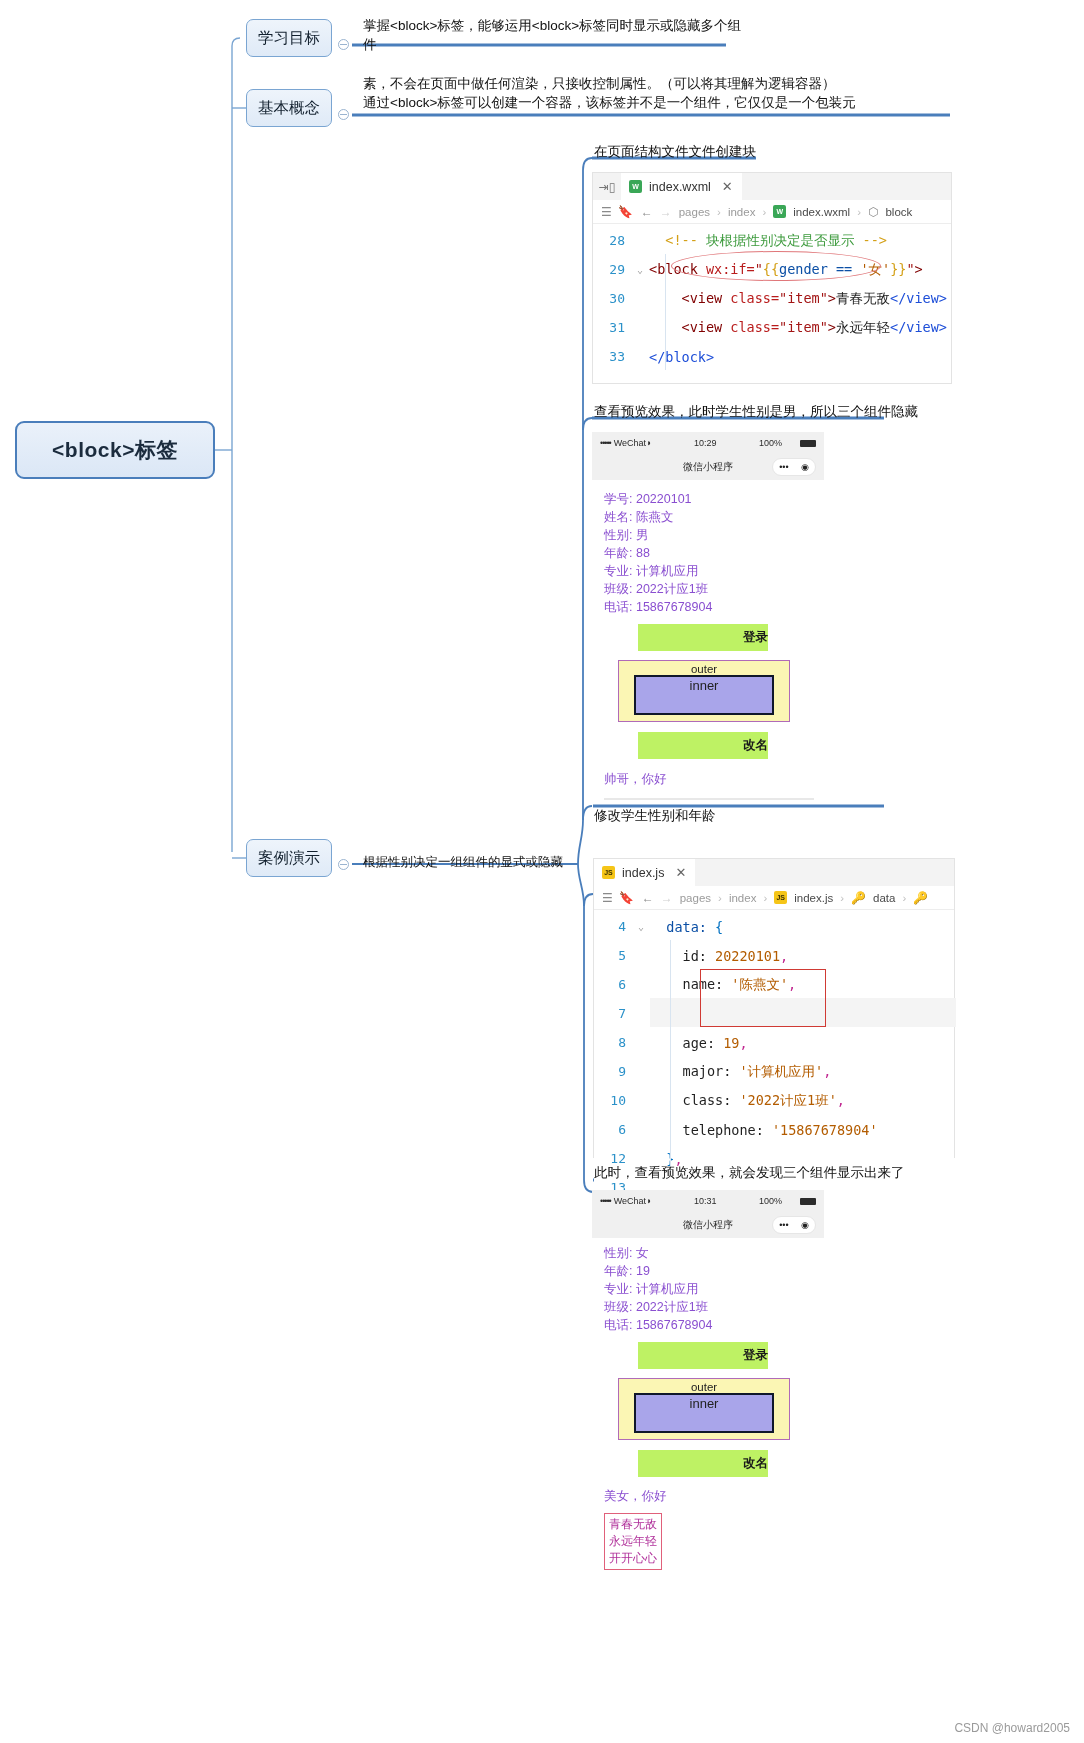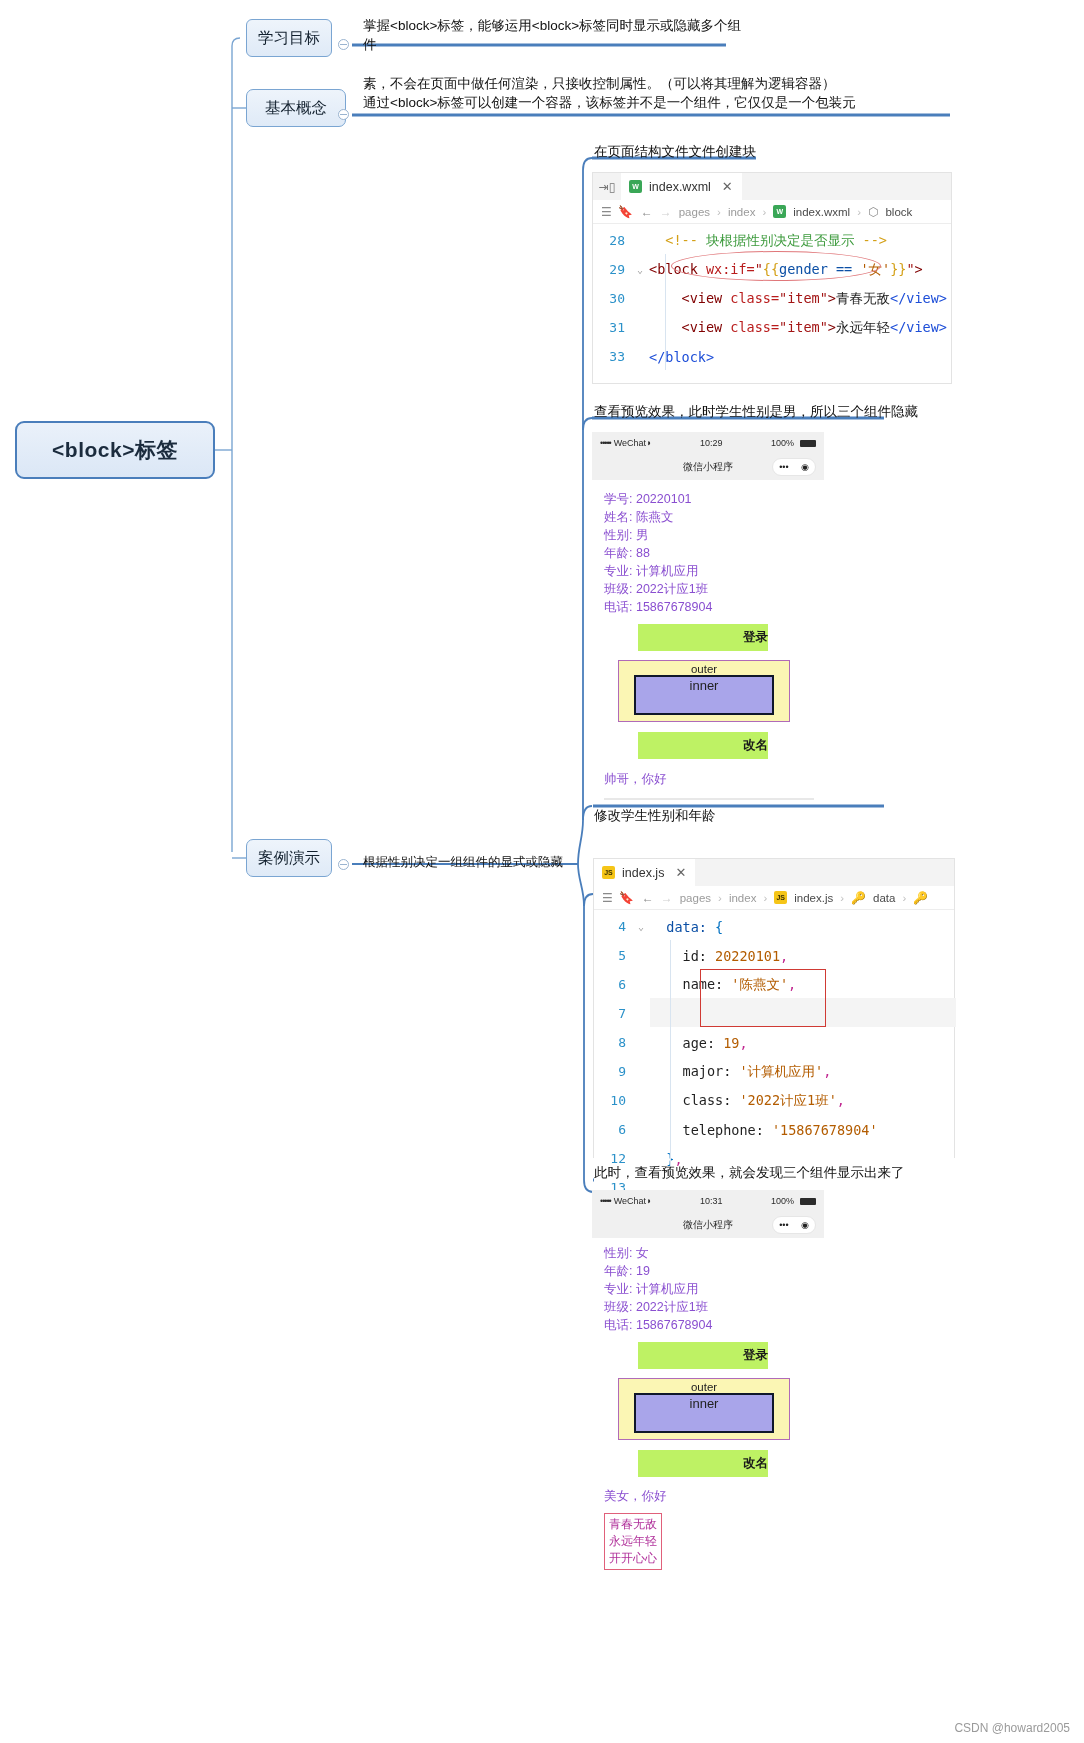--- a/index.html
+++ b/index.html
@@ -23,22 +23,22 @@
     display:flex; align-items:center; justify-content:center;
     font-size:21px; font-weight:bold; color:#1b2b3d; letter-spacing:.5px;
   }
   
   .branch-node{
     border:1.6px solid #7aa5d2; border-radius:7px;
     background:linear-gradient(180deg,#eef4fb 0%,#dfeaf7 100%);
     display:flex; align-items:center; justify-content:center;
     font-size:15.5px; color:#12202e; padding:0 10px;
   }
-  .n-goal  { left:246px; top:19px;   width:86px; height:38px;border-radius:6px; }
-  .n-basic { left:246px; top:89px;   width:100px; height:38px; }
+  .n-goal  { left:246px; top:19px;   width:86px; height:38px; }
+  .n-basic { left:246px; top:89px;   width:86px; height:38px; }
   .n-demo  { left:246px; top:839px;  width:86px; height:38px; }
 
   
   .knob{
     width:11px; height:11px; border-radius:50%;
     border:1.3px solid #9ab4d0; background:#fff;
   }
   .knob:before{
     content:""; display:block; width:7px; height:1.3px;
     background:#9ab4d0; margin:4.2px auto 0;
@@ -94,21 +94,21 @@
   .ph-status{ height:22px; background:#f0f0f0; display:flex; align-items:center;
     font-size:9px; color:#2b2b2b; padding:0 8px; }
   .ph-dots{ letter-spacing:-1px; font-size:9px; }
   .ph-nav{ height:26px; background:#f0f0f0; display:flex; align-items:center;
     justify-content:center; font-size:10px; color:#2b2b2b; position:relative; }
   .capsule{
     position:absolute; right:8px; top:4px; width:44px; height:18px; border-radius:9px;
     background:#fff; border:1px solid #e6e6e6; display:flex; align-items:center;
     justify-content:space-around; font-size:9px; color:#222;
   }
-  .batt{ display:inline-flex; align-items:center; gap:6px; }
+  .batt{ display:inline-flex; align-items:center; gap:18px; }
   .batt i{ display:inline-block; width:16px; height:7px; background:#2b2b2b; border-radius:1px; }
   .info-row{ font-size:12.5px; color:#8a4fd0; line-height:18px; }
   .btn-wx{
     background:#bef264; text-align:right; font-size:12.5px; font-weight:bold;
     color:#1a1a1a; padding:5px 0;
   }
   .outerbox{ background:#fbf6b4; border:1px solid #b06ab8; position:relative; text-align:center;
     font-size:11.5px; color:#222; padding-top:2px; }
   .innerbox{ background:#a9a5ea; border:2px solid #0f172a; margin:0 auto; text-align:center;
     font-size:13px; color:#222; padding-top:1px; }

